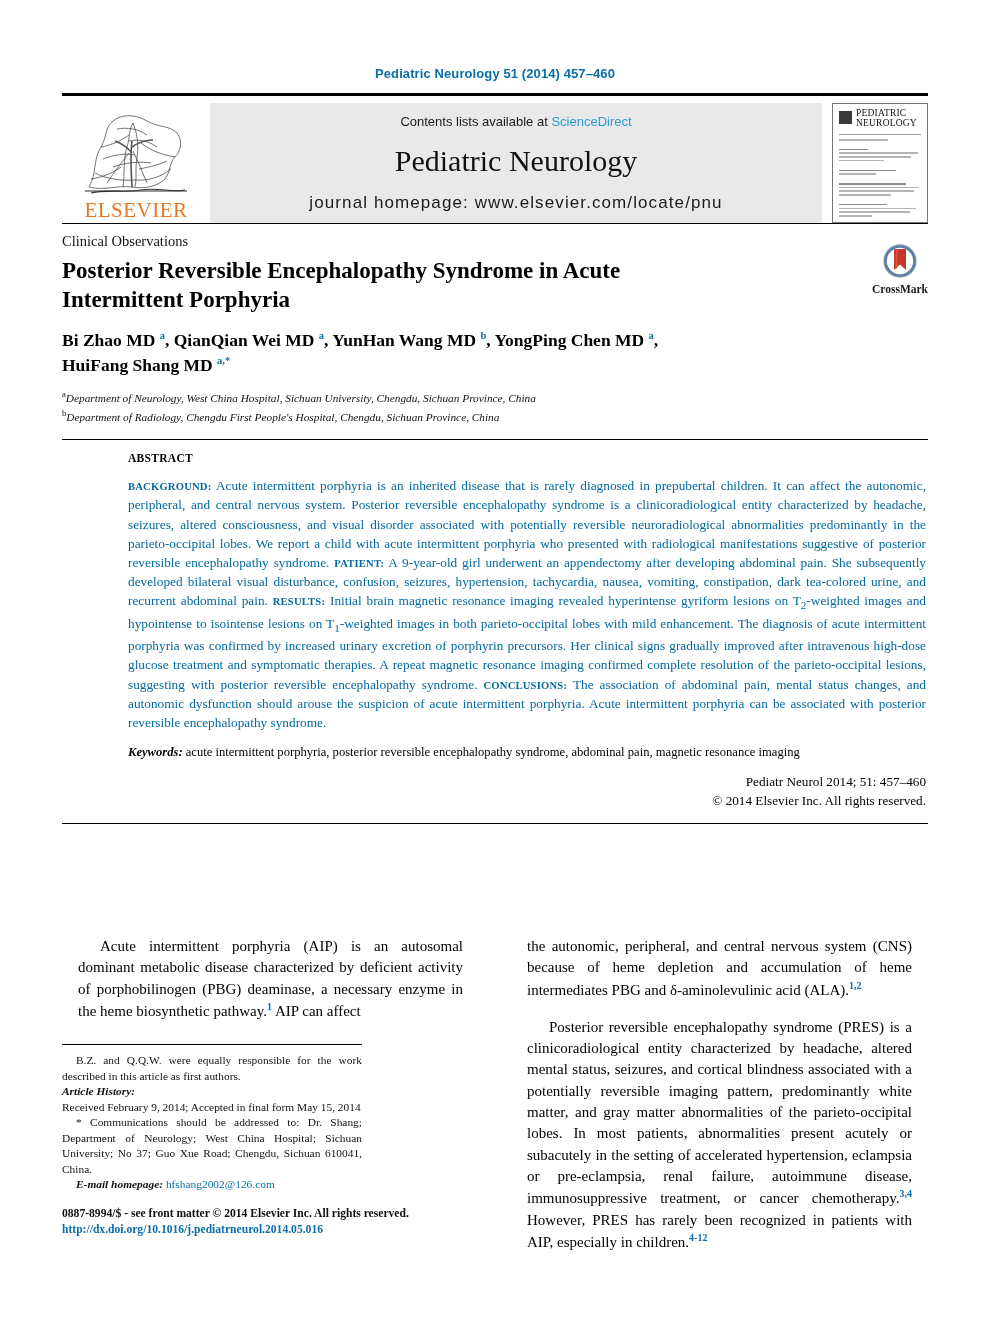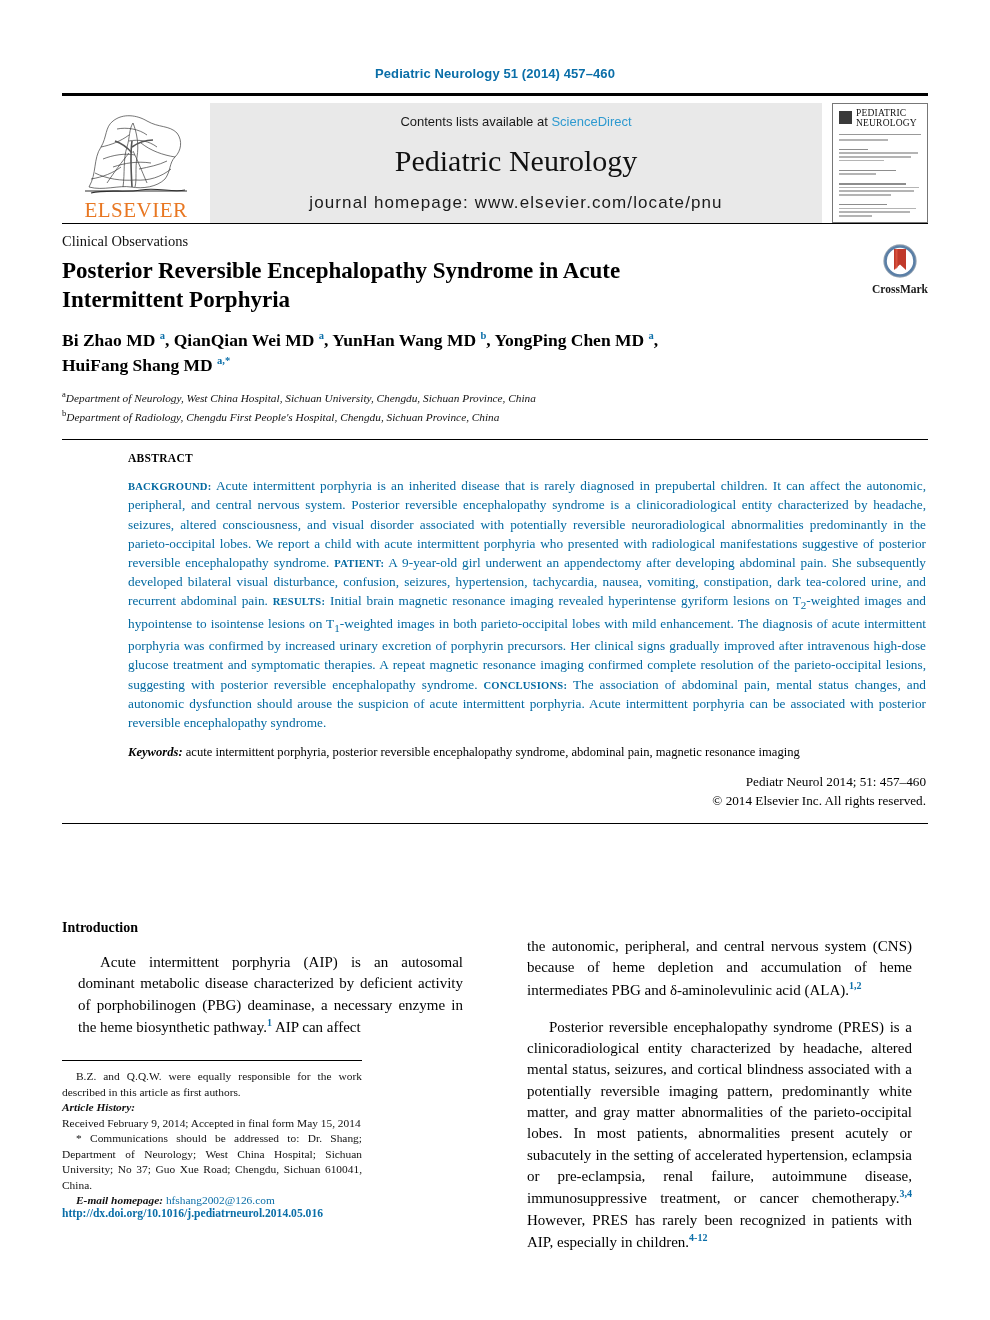--- a/index.html
+++ b/index.html
@@ -417,36 +417,36 @@
       <p class="keywords"><span class="kw-lbl">Keywords:</span><span> acute intermittent porphyria, posterior reversible encephalopathy syndrome, abdominal pain, magnetic resonance imaging</span></p>
 
       <div class="cite-line">Pediatr Neurol 2014; 51: 457–460</div>
       <div class="cite-line second">© 2014 Elsevier Inc. All rights reserved.</div>
     </div>
   </div>
 
   <div class="columns">
 
     <div class="col">
-      <h2 class="body-heading">Introduction</h2>
       <p class="body-para"><span>Acute intermittent porphyria (AIP) is an autosomal dominant metabolic disease characterized by deficient activity of porphobilinogen (PBG) deaminase, a necessary enzyme in the heme biosynthetic pathway.</span><sup>1</sup><span> AIP can affect</span></p>
 
       <div class="footnotes">
         <p class="fn-line indent">B.Z. and Q.Q.W. were equally responsible for the work described in this article as first authors.</p>
         <p class="fn-line fn-italic">Article History:</p>
         <p class="fn-line">Received February 9, 2014; Accepted in final form May 15, 2014</p>
         <p class="fn-line indent">* Communications should be addressed to: Dr. Shang; Department of Neurology; West China Hospital; Sichuan University; No 37; Guo Xue Road; Chengdu, Sichuan 610041, China.</p>
         <p class="fn-line indent"><span class="fn-email-label">E-mail homepage:</span> <span class="link">hfshang2002@126.com</span></p>
       </div>
     </div>
 
     <div class="col">
       <p class="body-para" style="text-indent:0"><span>the autonomic, peripheral, and central nervous system (CNS) because of heme depletion and accumulation of heme intermediates PBG and δ-aminolevulinic acid (ALA).</span><sup>1,2</sup></p>
       <p class="body-para"><span>Posterior reversible encephalopathy syndrome (PRES) is a clinicoradiological entity characterized by headache, altered mental status, seizures, and cortical blindness associated with a potentially reversible imaging pattern, predominantly white matter, and gray matter abnormalities of the parieto-occipital lobes. In most patients, abnormalities present acutely or subacutely in the setting of accelerated hypertension, eclampsia or pre-eclampsia, renal failure, autoimmune disease, immunosuppressive treatment, or cancer chemotherapy.</span><sup>3,4</sup><span> However, PRES has rarely been recognized in patients with AIP, especially in children.</span><sup>4-12</sup></p>
     </div>
 
   </div>
 
   <div class="page-footer">
+    <div class="footer-line1">0887-8994/$ - see front matter © 2014 Elsevier Inc. All rights reserved.</div>
     <div class="footer-doi">http://dx.doi.org/10.1016/j.pediatrneurol.2014.05.016</div>
   </div>
 
 </div>
 
 </body></html>

